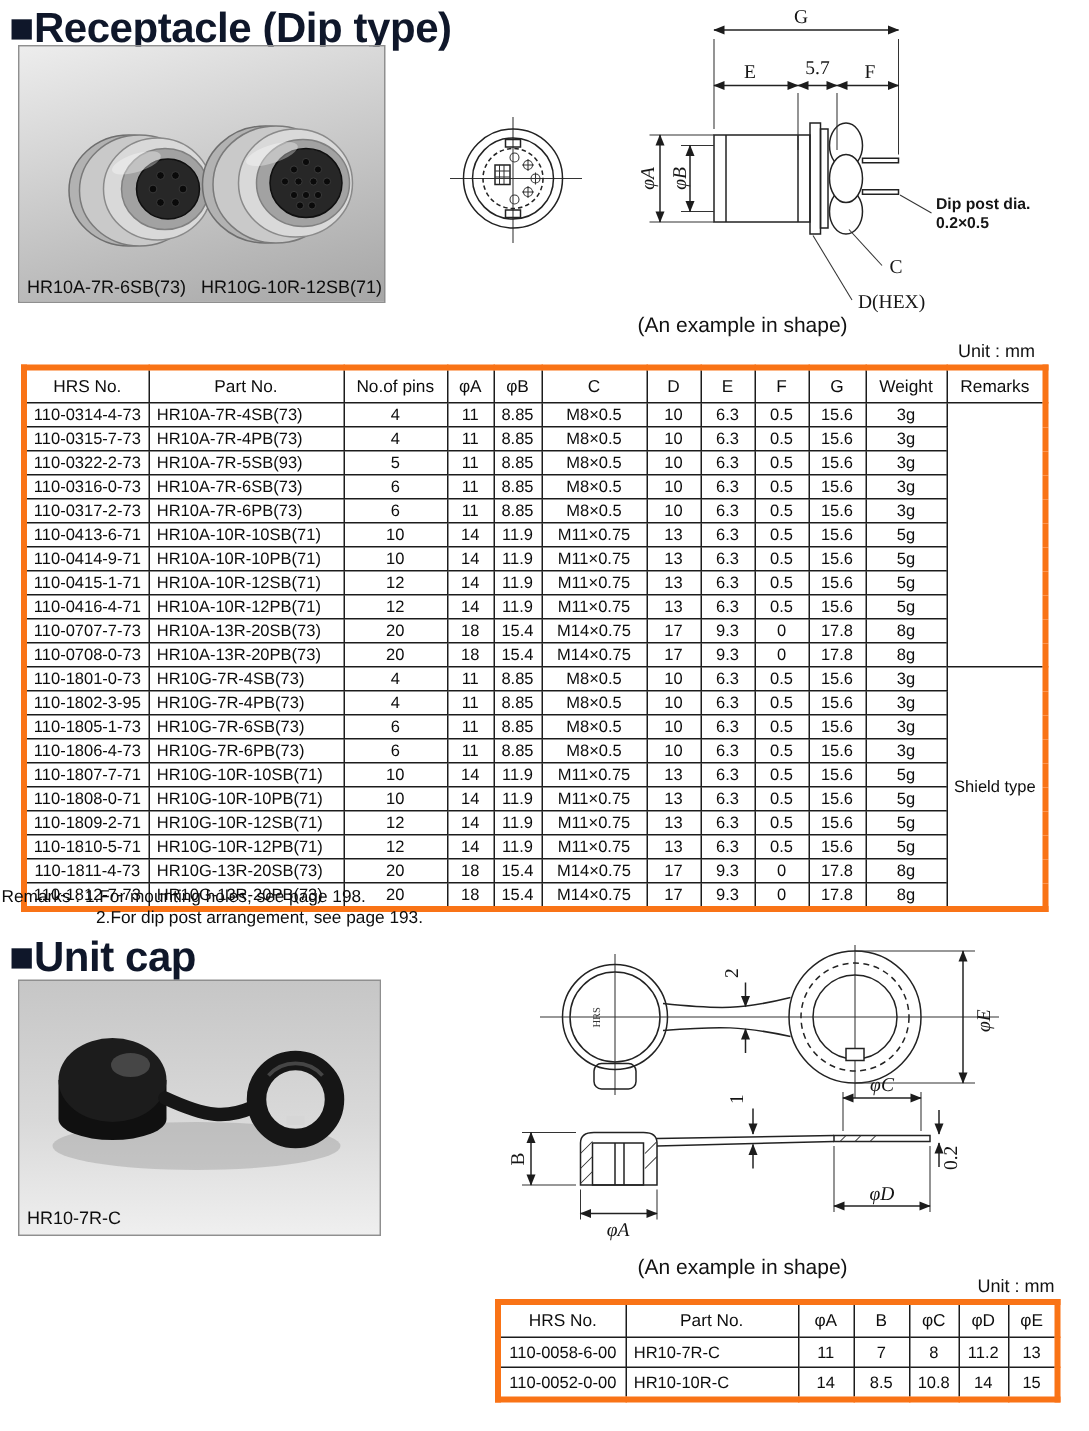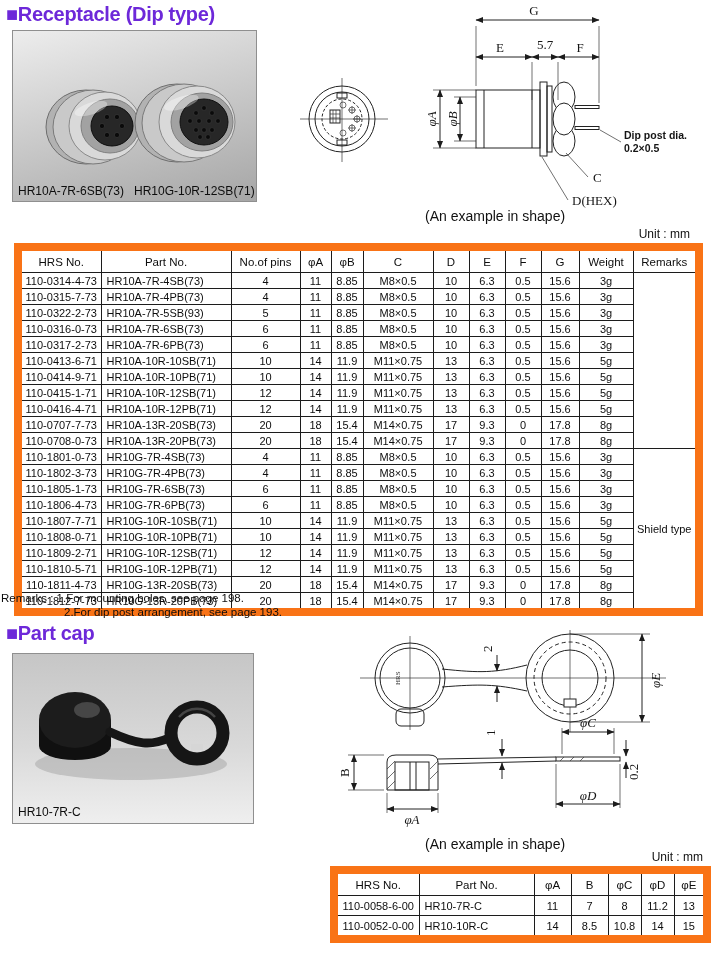--- a/index.html
+++ b/index.html
@@ -1,27 +1,27 @@
 <!DOCTYPE html>
 <html><head>
 <meta charset="utf-8">
 <style>
   html,body{margin:0;padding:0}
   body{width:726px;height:954px;position:relative;background:#fff;
        font-family:"Liberation Sans",sans-serif;color:#111;overflow:hidden}
   .abs{position:absolute}
-  .heading{font-size:20px;font-weight:700;color:#6d28d9;letter-spacing:-0.3px;white-space:nowrap}
+  .heading{font-size:28px;font-weight:700;color:#0f172a;letter-spacing:-0.3px;white-space:nowrap}
   .photo{border:1px solid #8f8f8f;overflow:hidden}
   .photo1{background:linear-gradient(165deg,#ededed 0%,#cfcfcf 42%,#a6a6a6 100%)}
   .photo2{background:linear-gradient(180deg,#c6c6c6 0%,#d9d9d9 55%,#efefef 100%)}
   .plabel{font-size:12px;color:#0d0d0d;white-space:nowrap}
   .caption{font-size:14px;color:#111;white-space:nowrap}
   .unit{font-size:12px;color:#111;white-space:nowrap}
   table{border-collapse:collapse;table-layout:fixed;background:#fff}
-  .dtable{border:8px solid #f97316}
+  .dtable{border:4px solid #f97316}
   .dtable th,.dtable td{border:1px solid #1c1c1c;font-size:11px;font-weight:400;
        text-align:center;vertical-align:middle;padding:0;white-space:nowrap;
        overflow:hidden;color:#0d0d0d}
   .dtable th{font-size:11.5px;height:21px}
   .maintable td{height:15px}
   .dusttable td{height:19px}
   td.al{text-align:left;padding-left:5px}
   .remarks{font-size:11.5px;line-height:14px;color:#0d0d0d;white-space:nowrap}
   .dimtext{font-family:"Liberation Serif",serif;font-size:13px;fill:#151515}
   .notetext{font-family:"Liberation Sans",sans-serif;font-size:10.5px;font-weight:700;fill:#151515}
@@ -346,21 +346,21 @@
         <td>8.85</td>
         <td>M8×0.5</td>
         <td>10</td>
         <td>6.3</td>
         <td>0.5</td>
         <td>15.6</td>
         <td>3g</td>
         <td rowspan="10">Shield type</td>
       </tr>
       <tr>
-        <td>110-1802-3-73</td>
+        <td>110-1802-3-95</td>
         <td class="al">HR10G-7R-4PB(73)</td>
         <td>4</td>
         <td>11</td>
         <td>8.85</td>
         <td>M8×0.5</td>
         <td>10</td>
         <td>6.3</td>
         <td>0.5</td>
         <td>15.6</td>
         <td>3g</td>
@@ -470,21 +470,21 @@
         <td>8g</td>
       </tr>
     </tbody>
 </table>
 
 <div class="abs remarks" style="left:1px;top:591px">
   <div>Remarks : 1.For mounting holes, see page 198.</div>
   <div style="padding-left:63px">2.For dip post arrangement, see page 193.</div>
 </div>
 
-<div class="abs heading" style="left:6px;top:622px">■Part cap</div>
+<div class="abs heading" style="left:6px;top:622px">■Unit cap</div>
 
 <div class="abs photo photo2" style="left:12px;top:653px;width:240px;height:169px">
   <svg width="238" height="167" viewBox="0 0 238 167">
     <ellipse cx="118" cy="110" rx="96" ry="16" fill="#9d9d9d" opacity="0.45"></ellipse>
     <path d="M26,66 L26,92 A36,14 0 0 0 98,92 L98,66 Z" fill="#101010"></path>
     <ellipse cx="62" cy="66" rx="36" ry="28" fill="#1c1c1c"></ellipse>
     <ellipse cx="74" cy="56" rx="13" ry="8" fill="#464646"></ellipse>
     <path d="M97,78 C125,91 138,92 156,84" stroke="#161616" stroke-width="9" stroke-linecap="round" fill="none"></path>
     <circle cx="184" cy="79" r="26" fill="none" stroke="#161616" stroke-width="13"></circle>
     <rect x="178" y="90" width="12" height="6" fill="#d6d6d6"></rect>

